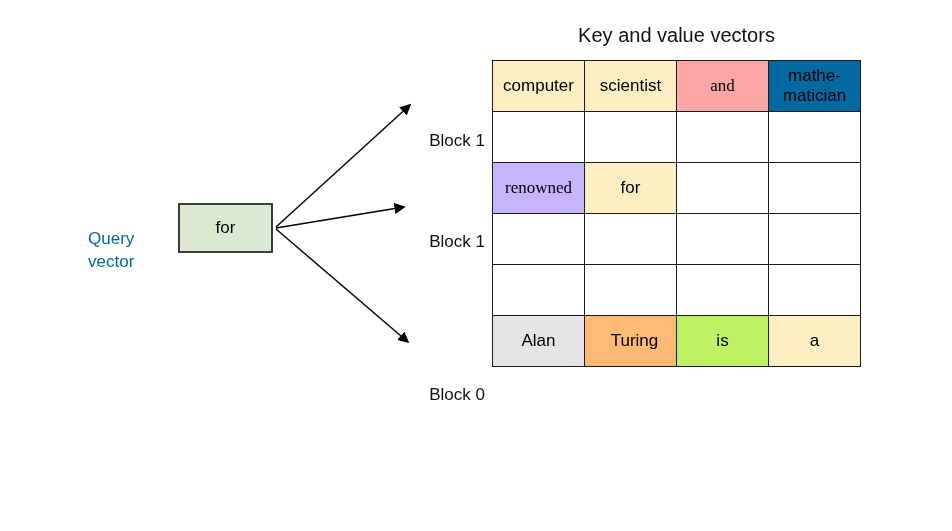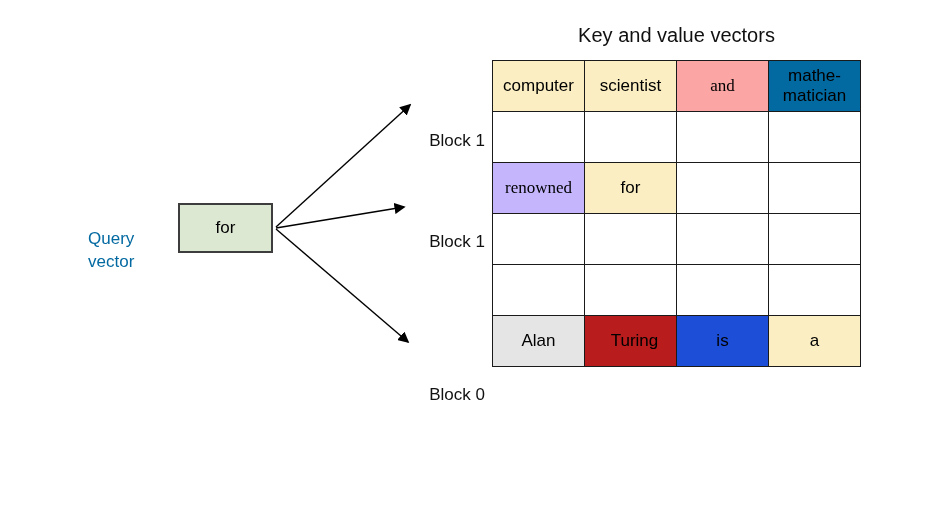--- a/index.html
+++ b/index.html
@@ -147,20 +147,20 @@
         <td></td>
       </tr>
       <tr>
         <td></td>
         <td></td>
         <td></td>
         <td></td>
       </tr>
       <tr>
         <td style="background: #e5e5e5;">Alan</td>
-        <td style="background: #b91c1c; padding-left: 8px;">Turing</td>
-        <td style="background: #1d4ed8;">is</td>
+        <td style="background: #fdba74; padding-left: 8px;">Turing</td>
+        <td style="background: #bef264;">is</td>
         <td style="background: rgb(250, 238, 194);">a</td>
       </tr>
     </tbody>
   </table>
 
 </div>
 
 </body></html>

